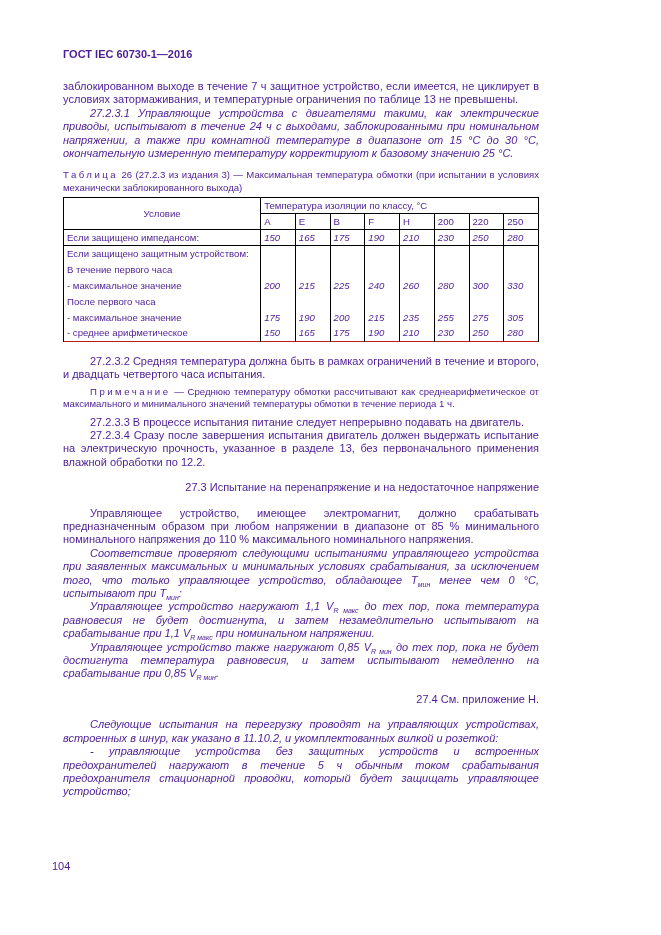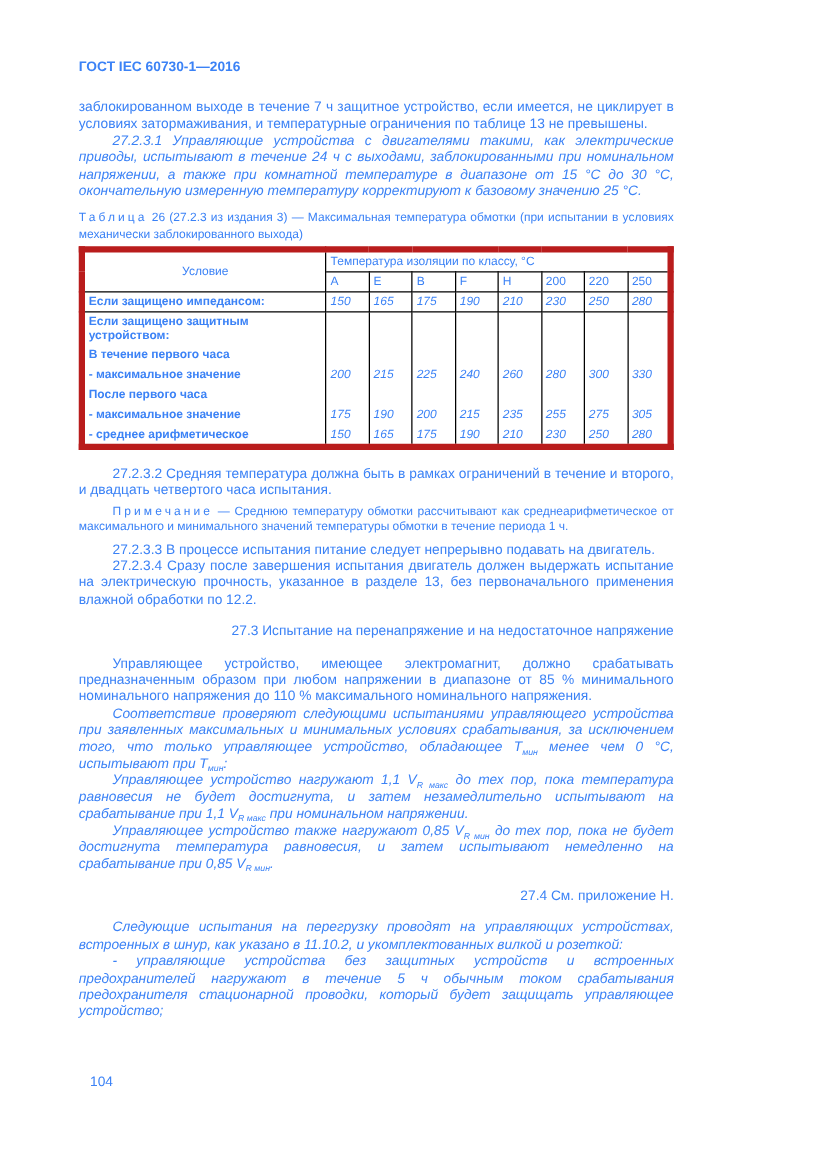--- a/index.html
+++ b/index.html
@@ -1,43 +1,43 @@
 <!DOCTYPE html>
 <html><head>
 <meta charset="utf-8">
 <style>
   * { margin:0; padding:0; box-sizing:border-box; }
   html,body { background:#ffffff; }
   .page {
     width:601px; height:935px; background:#ffffff; position:relative;
-    font-family:"Liberation Sans", sans-serif; color:#3b82f6; overflow:hidden;
+    font-family:"Liberation Sans", sans-serif; color:#4c1d95; overflow:hidden;
   }
   .inner { padding:48px 62px 0 63px; }
   .doc-header { font-weight:bold; font-size:11px; margin-bottom:20px; }
   .para { font-size:11px; line-height:1.22; text-align:justify; }
   .para.indent { text-indent:27px; }
   .para.small { font-size:9.6px; line-height:1.26; }
   .para.caption { margin-top:9px; margin-bottom:3px; text-align:justify; }
   .para.note { margin-top:5px; margin-bottom:5px; }
   .para.heading { margin-top:12px; margin-bottom:12px; text-align:right; }
   .b { font-weight:normal; }
   .i { font-style:italic; }
   .ls { letter-spacing:2.5px; }
   sub { font-size:7px; line-height:0; }
   table.t26 {
     border-collapse:collapse; table-layout:fixed; width:100%;
-    margin:0 0 13px 0; font-size:9.6px; border:5px solid #b91c1c;
+    margin:0 0 13px 0; font-size:9.6px; border:1px solid #b91c1c;
   }
   .t26 td { border-left:1px solid #000; border-right:1px solid #000; padding:2px 3px; vertical-align:middle; }
   .t26 thead td { border:1px solid #000; height:16px; }
   .t26 td.cond { text-align:center; }
-  .t26 td.lbl { text-align:left; height:16px;font-weight:bold; }
+  .t26 td.lbl { text-align:left; height:16px; }
   .t26 td.val { text-align:left; height:16px;font-style:italic; }
   .t26 tr.hline td { border-bottom:1px solid #000; }
-  .page-number { position:absolute; left:72px; top:860px; font-size:11px; }
+  .page-number { position:absolute; left:52px; top:860px; font-size:11px; }
 </style>
 </head>
 <body>
 
 <div class="page">
   <div class="inner">
     <div class="doc-header">ГОСТ IEC 60730-1—2016</div>
     <div id="doc-content">
         <div class="para "><span>заблокированном выходе в течение 7 ч защитное устройство, если имеется, не циклирует в условиях затормаживания, и температурные ограничения по таблице 13 не превышены.</span></div>
         <div class="para indent"><span class="i">27.2.3.1 </span><span class="b i">Управляющие устройства</span><span class="i"> с двигателями такими, как электрические приводы, испытывают в течение 24 ч с выходами, заблокированными при номинальном напряжении, а также при комнатной температуре в диапазоне от 15 °С до 30 °С, окончательную измеренную температуру корректируют к базовому значению 25 °С.</span></div>

